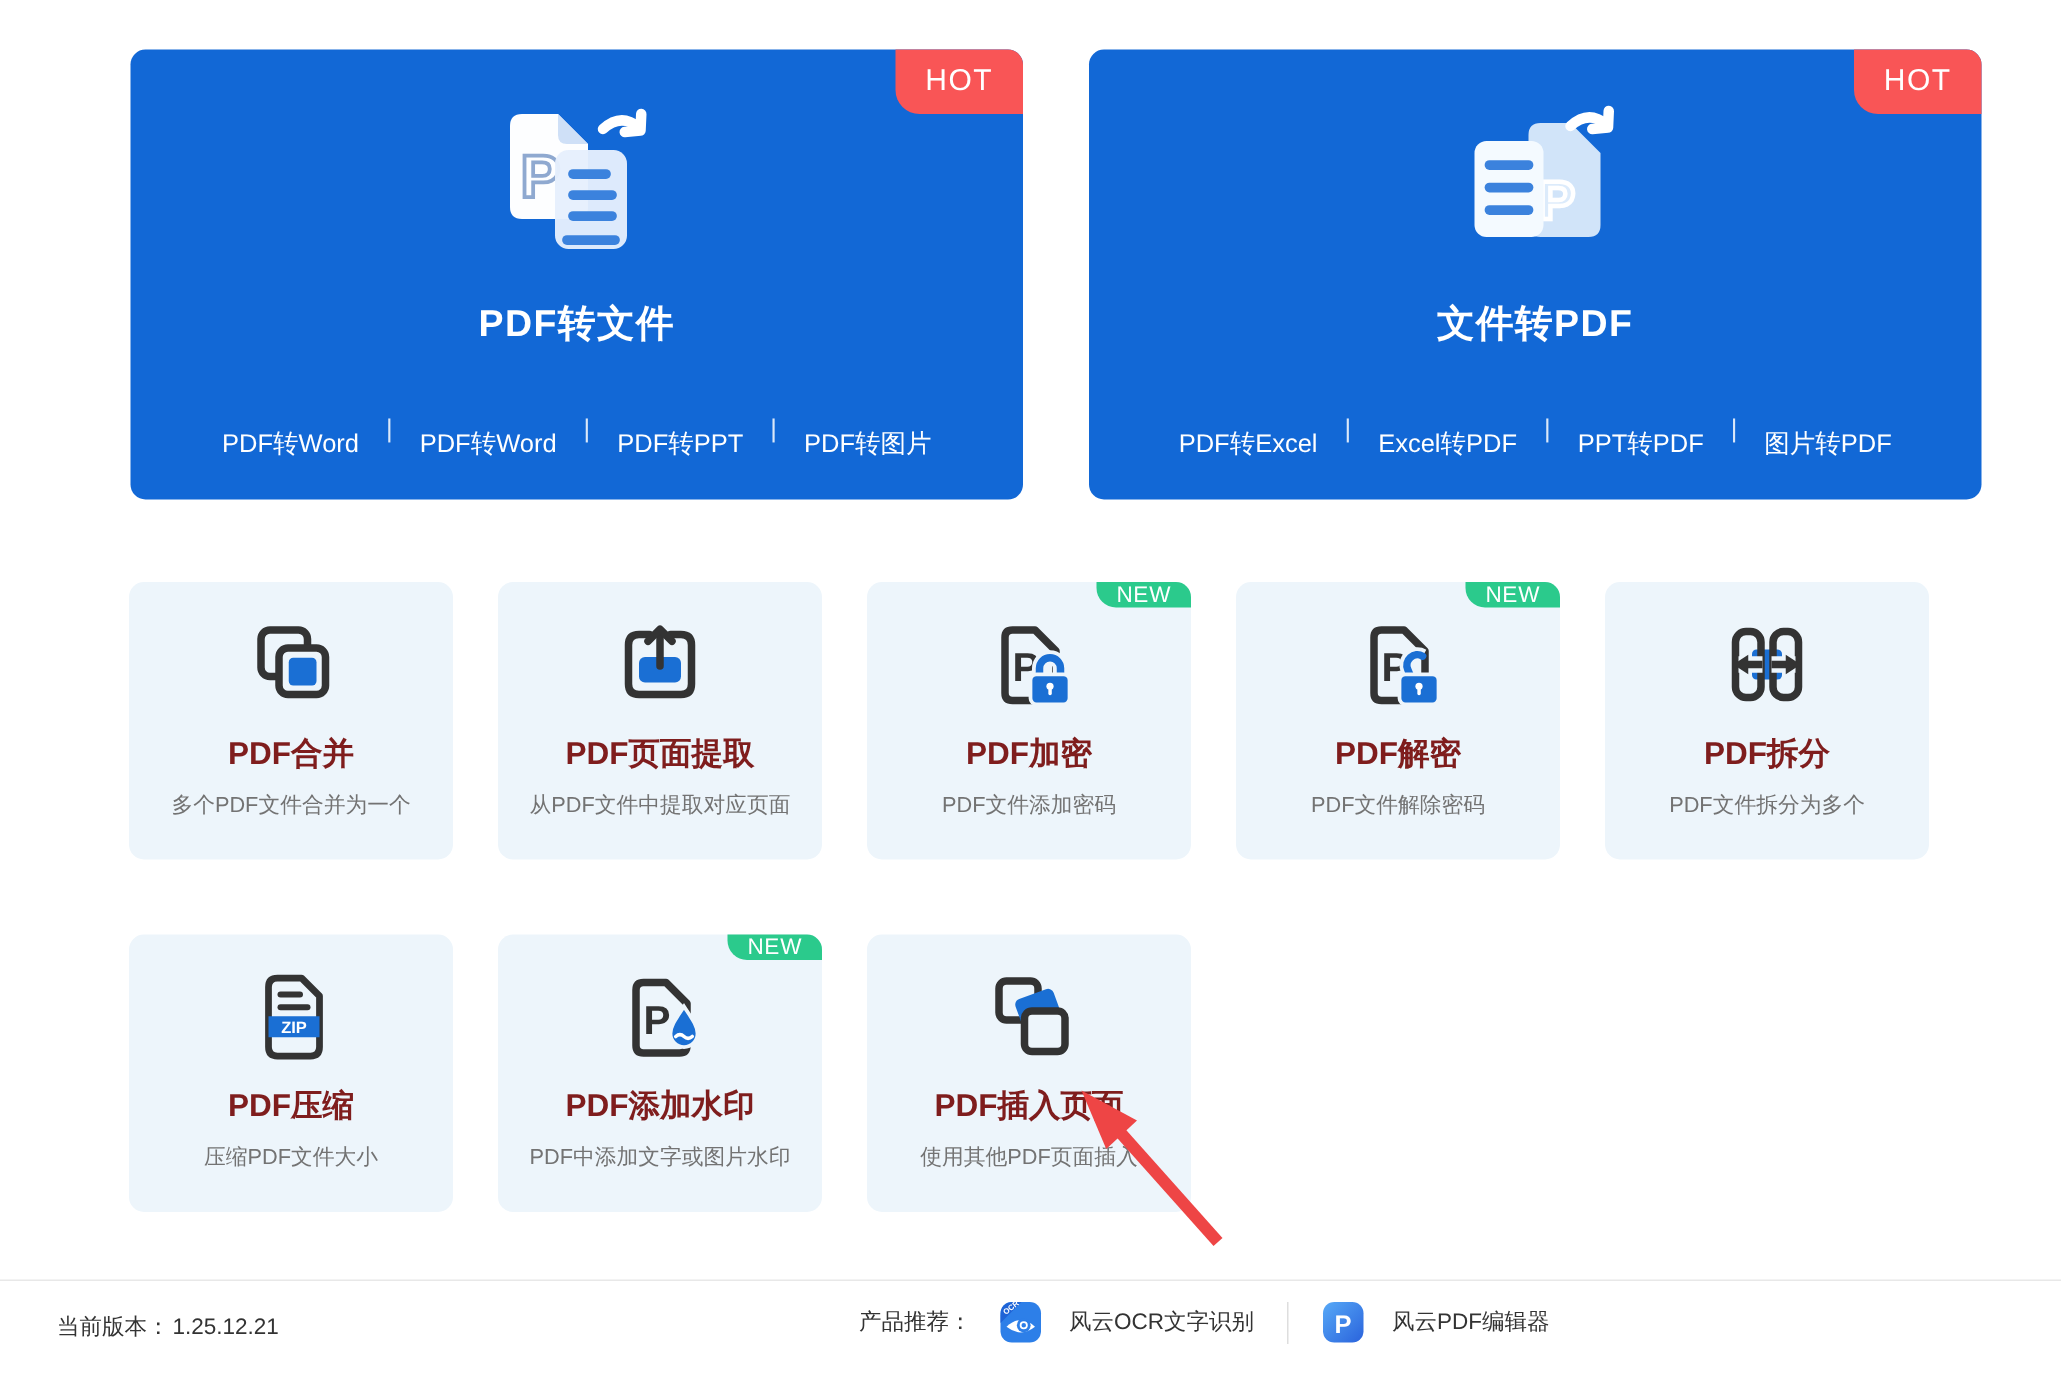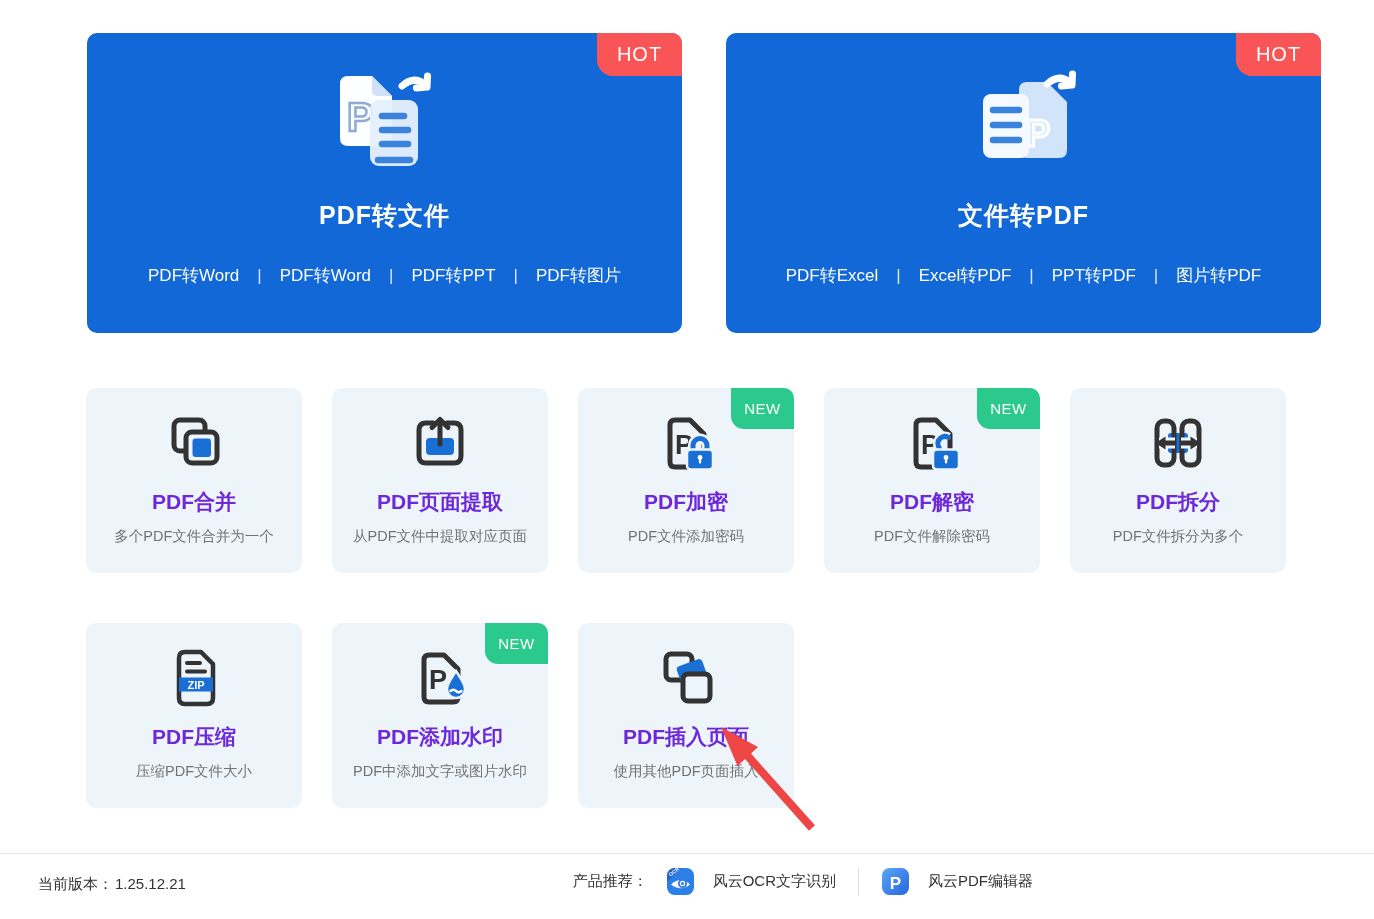--- a/index.html
+++ b/index.html
@@ -10,34 +10,34 @@
   
   .hero { position:absolute; top:33px; left:87px; display:flex; gap:44px; }
   .hero-card { position:relative; width:595px; height:300px; background:#1268d6; border-radius:10px;
                display:flex; flex-direction:column; align-items:center; cursor:pointer; }
   .badge-hot { position:absolute; top:0; right:0; width:85px; height:43px; background:#f95556;
                border-radius:0 10px 0 16px; color:#fff; font-size:20px; font-weight:500;
                display:flex; align-items:center; justify-content:center; letter-spacing:1px; }
   .hero-icon { margin-top:30px; height:120px; display:flex; align-items:center; justify-content:center; }
   .hero-title { margin-top:16px; color:#ffffff; font-size:25px; font-weight:600; letter-spacing:1px; }
   .hero-links { margin-top:32px; display:flex; align-items:center; color:#ffffff; font-size:17px; }
-  .hlink { cursor:pointer; }
+  .hlink { cursor:pointer;margin-top:20px; }
   .hsep { margin:0 18px; color:rgba(255,255,255,.85); font-weight:300; }
 
   
   .tools { position:absolute; top:388px; left:86px; display:grid;
            grid-template-columns:repeat(5,216px); gap:50px 30px; }
   .tool-card { position:relative; width:216px; height:185px; background:#edf5fb; border-radius:10px;
                display:flex; flex-direction:column; align-items:center; cursor:pointer; }
-  .badge-new { position:absolute; top:0; right:0; width:63px; height:41px; background:#2bca8c;
+  .badge-new { position:absolute; top:0; right:0; width:63px; height:17px; background:#2bca8c;
                border-radius:0 10px 0 13px; color:#fff; font-size:15px;
                display:flex; align-items:center; justify-content:center; letter-spacing:.5px; }
   .tool-icon { margin-top:23px; width:64px; height:64px; display:block; }
   .tool-icon svg { display:block; }
-  .tool-title { margin-top:13px; font-size:21px; font-weight:600; color:#6d28d9; }
+  .tool-title { margin-top:13px; font-size:21px; font-weight:600; color:#7f1d1d; }
   .tool-sub { margin-top:11px; font-size:14.5px; color:#737373; }
 
   
   .annotation-arrow { position:absolute; left:0; top:0; z-index:50; pointer-events:none; }
 
   
   .footer-line { position:absolute; top:853px; left:0; width:1374px; border-top:1px solid #e8e8e8; }
   .footer { position:absolute; top:853px; left:0; width:1104px; height:66px; }
   .version { position:absolute; left:38px; top:22px; font-size:15px; color:#333; }
   .version span { margin-right:2px; }

